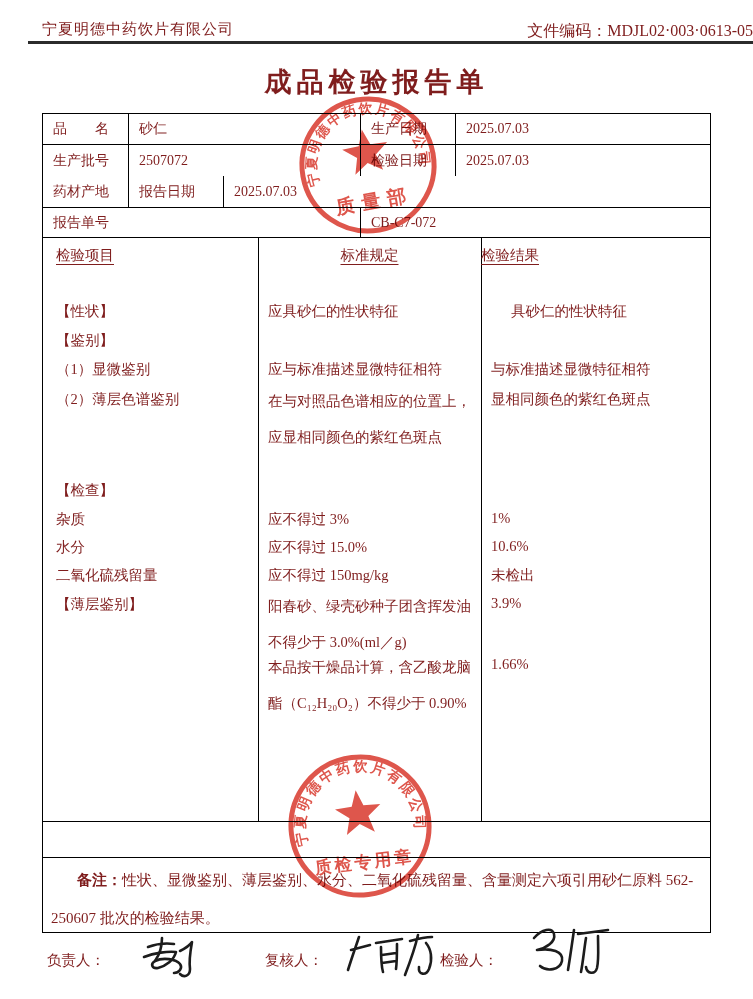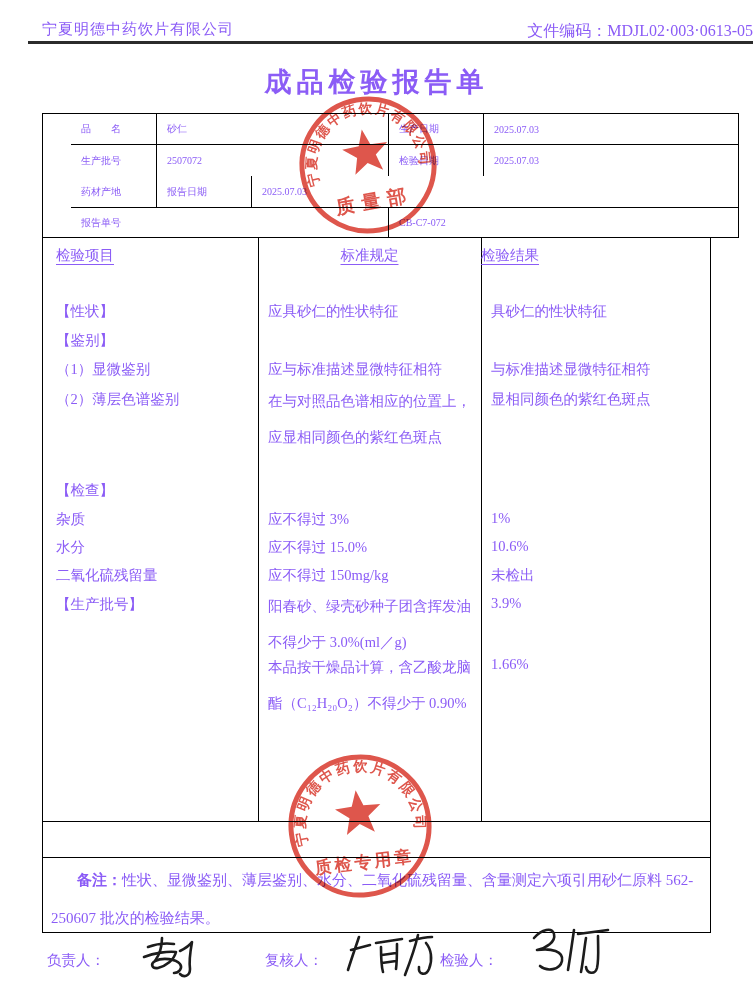--- a/index.html
+++ b/index.html
@@ -1,26 +1,26 @@
 <!DOCTYPE html>
 <html><head>
 <meta charset="utf-8">
 <style>
   html,body{margin:0;padding:0;background:#fff;}
   .page{position:relative;width:753px;height:999px;background:#fff;overflow:hidden;
-        font-family:"Liberation Serif","DejaVu Serif",serif;color:#8b5cf6;}
+        font-family:"Liberation Serif","DejaVu Serif",serif;color:#7f1d1d;}
   .abs{position:absolute;}
   
   .company{left:42px;top:20px;font-size:15px;letter-spacing:1px;}
   .filecode{right:0px;top:21px;font-size:16px;}
   .header-rule{left:28px;right:0;top:41px;border-top:3px solid #2b2b2b;height:0;}
   .title{left:0;right:0;top:64px;text-align:center;font-size:27px;font-weight:700;
          letter-spacing:5px;font-family:"Liberation Sans","DejaVu Sans",sans-serif;}
   
-  .info-table{left:42px;top:113px;width:667px;border:1.5px solid #000;font-size:10px;padding-left:28px;}
+  .info-table{left:42px;top:113px;width:667px;border:1.5px solid #000;font-size:14px;}
   .irow{display:flex;}
   .icell{padding:0 0 0 10px;display:flex;align-items:center;box-sizing:border-box;}
   .br{border-right:1px solid #000;}
   .bb{border-bottom:1px solid #000;}
   .c1{width:86px;} .c2{width:232px;} .c3{width:95px;} .c4{flex:1;}
   .c12{width:318px;} .c34{flex:1;}
   .h30{height:30px;} .h31{height:31px;} .h29{height:29px;}
   
   .main-box{left:42px;top:237px;width:667px;height:694px;border:1.5px solid #000;font-size:14.5px;}
   .vline{position:absolute;top:0;height:583px;width:0;border-left:1px solid #000;}
@@ -83,32 +83,32 @@
     <div class="line" style="left:438px;width:229px;top:8px;text-align:left;"><span class="colhead">检验结果</span></div>
 
     <div class="line" style="left:13px;top:64px;">【性状】</div>
     <div class="line" style="left:13px;top:93px;">【鉴别】</div>
     <div class="line" style="left:13px;top:122px;">（1）显微鉴别</div>
     <div class="line" style="left:13px;top:152px;">（2）薄层色谱鉴别</div>
     <div class="line" style="left:13px;top:243px;">【检查】</div>
     <div class="line" style="left:13px;top:272px;">杂质</div>
     <div class="line" style="left:13px;top:300px;">水分</div>
     <div class="line" style="left:13px;top:328px;">二氧化硫残留量</div>
-    <div class="line" style="left:13px;top:357px;">【生产批号】</div>
+    <div class="line" style="left:13px;top:357px;">【薄层鉴别】</div>
 
     <div class="line" style="left:225px;top:64px;">应具砂仁的性状特征</div>
     <div class="line" style="left:225px;top:122px;">应与标准描述显微特征相符</div>
     <div class="para" style="left:225px;top:145px;width:206px;">在与对照品色谱相应的位置上，应显相同颜色的紫红色斑点</div>
     <div class="line" style="left:225px;top:272px;">应不得过 3%</div>
     <div class="line" style="left:225px;top:300px;">应不得过 15.0%</div>
     <div class="line" style="left:225px;top:328px;">应不得过 150mg/kg</div>
     <div class="para" style="left:225px;top:350px;width:206px;">阳春砂、绿壳砂种子团含挥发油不得少于 3.0%(ml／g)</div>
     <div class="para" style="left:225px;top:411px;width:206px;">本品按干燥品计算，含乙酸龙脑酯（C₁₂H₂₀O₂）不得少于 0.90%</div>
 
-    <div class="line" style="left:448px;top:64px;">具砂仁的性状特征</div>
+    <div class="line" style="left:468px;top:64px;">具砂仁的性状特征</div>
     <div class="line" style="left:448px;top:122px;">与标准描述显微特征相符</div>
     <div class="line" style="left:448px;top:152px;">显相同颜色的紫红色斑点</div>
     <div class="line" style="left:448px;top:272px;">1%</div>
     <div class="line" style="left:448px;top:300px;">10.6%</div>
     <div class="line" style="left:448px;top:328px;">未检出</div>
     <div class="line" style="left:448px;top:357px;">3.9%</div>
     <div class="line" style="left:448px;top:418px;">1.66%</div>
 
 
     <div class="remark">

